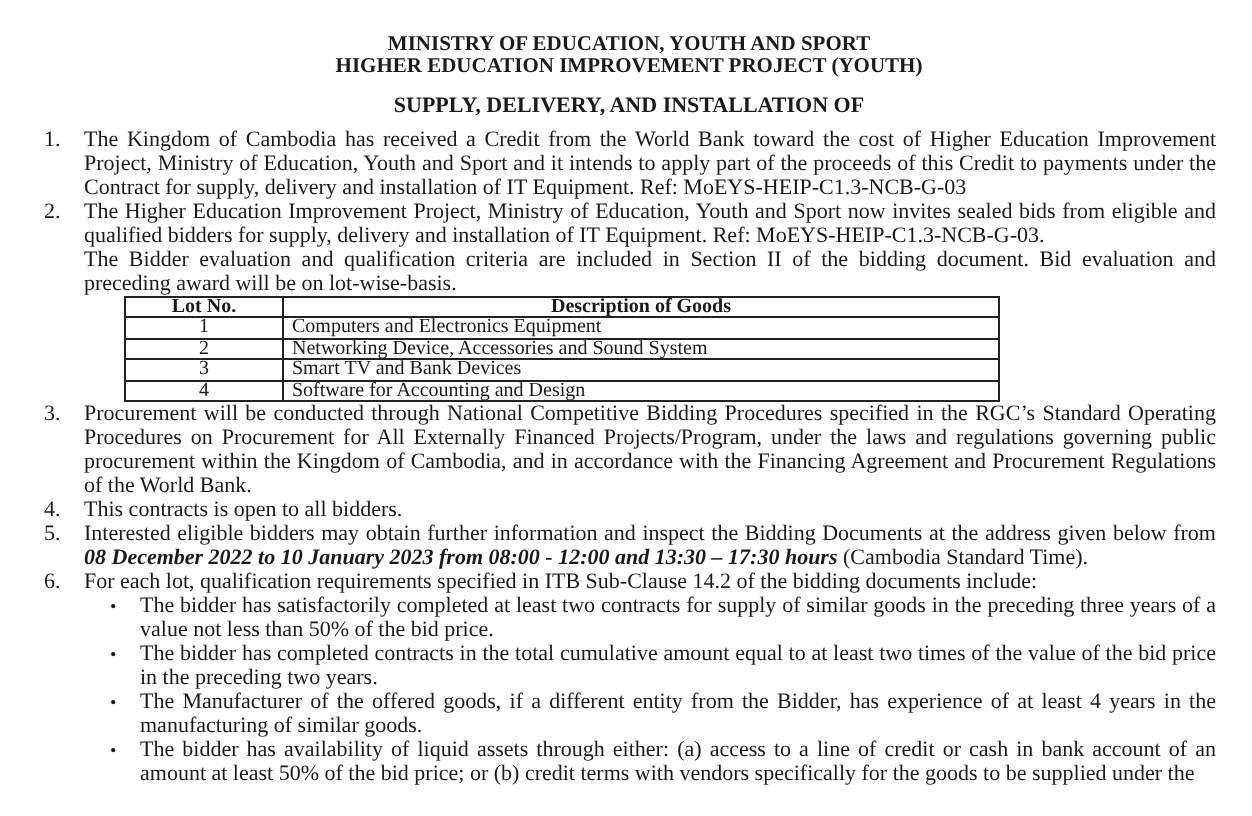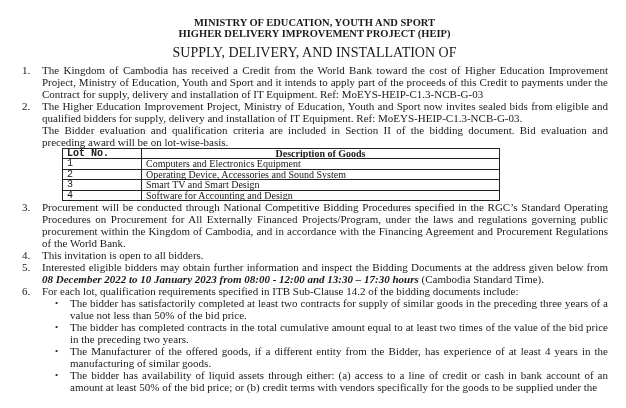--- a/index.html
+++ b/index.html
@@ -23,22 +23,22 @@
   
   .doc-header {
     text-align: center;
     font-weight: bold;
     font-size: 10.5px;
     line-height: 11px;
   }
   .doc-subtitle {
     margin-top: 8px;
     text-align: center;
-    font-weight: normal;
-    font-size: 14px;
+    font-weight: bold;
+    font-size: 11px;
     line-height: 12.5px;
   }
   
   .num-list {
     margin-top: 4px;
   }
   .num-item {
     position: relative;
     padding-left: 21px;
     text-align: justify;
@@ -59,21 +59,21 @@
     font-size: 10px;
   }
   .lots-table th, .lots-table td {
     border: 1px solid #222222;
     padding: 0 4px;
     line-height: 9.6px;
     height: 9.6px;
     overflow: hidden;
     white-space: nowrap;
   }
-  .lots-table .col-lot { width: 70px; text-align: left; font-family: Liberation Mono, monospace; }
+  .lots-table .col-lot { width: 70px; text-align: center; }
   .lots-table .col-desc { text-align: left; margin-left: 32px; }
   .lots-table th.col-desc { text-align: center; }
   .lots-table th { font-weight: bold; }
   
   .bullet-item {
     position: relative;
     padding-left: 49px;
     text-align: justify;
   }
   .bullet-item .bullet-mark {
@@ -83,21 +83,21 @@
     font-size: 9px;
   }
 </style>
 </head>
 <body>
 
 <div class="page">
 
   <div class="doc-header">
     <div>MINISTRY OF EDUCATION, YOUTH AND SPORT</div>
-    <div>HIGHER DELIVERY IMPROVEMENT PROJECT (HEIP)</div>
+    <div>HIGHER EDUCATION IMPROVEMENT PROJECT (YOUTH)</div>
   </div>
 
   <div class="doc-subtitle">
     <div>SUPPLY, DELIVERY, AND INSTALLATION OF</div>
   </div>
 
   <div class="num-list">
 
     <div class="num-item">
       <span class="num">1.</span>
@@ -115,41 +115,41 @@
           <tr>
         <th class="col-lot">Lot No.</th>
         <th class="col-desc">Description of Goods</th>
       </tr>
       <tr>
         <td class="col-lot">1</td>
         <td class="col-desc">Computers and Electronics Equipment</td>
       </tr>
       <tr>
         <td class="col-lot">2</td>
-        <td class="col-desc">Operating Device, Accessories and Sound System</td>
+        <td class="col-desc">Networking Device, Accessories and Sound System</td>
       </tr>
       <tr>
         <td class="col-lot">3</td>
-        <td class="col-desc">Smart TV and Smart Design</td>
+        <td class="col-desc">Smart TV and Bank Devices</td>
       </tr>
       <tr>
         <td class="col-lot">4</td>
         <td class="col-desc">Software for Accounting and Design</td>
       </tr>
     </tbody>
       </table>
 
     <div class="num-item">
       <span class="num">3.</span>
       <div class="para">Procurement will be conducted through National Competitive Bidding Procedures specified in the RGC’s Standard Operating Procedures on Procurement for All Externally Financed Projects/Program, under the laws and regulations governing public procurement within the Kingdom of Cambodia, and in accordance with the Financing Agreement and Procurement Regulations of the World Bank.</div>
     </div>
 
     <div class="num-item">
       <span class="num">4.</span>
-      <div class="para">This invitation is open to all bidders.</div>
+      <div class="para">This contracts is open to all bidders.</div>
     </div>
 
     <div class="num-item">
       <span class="num">5.</span>
       <div class="para"><span>Interested eligible bidders may obtain further information and inspect the Bidding Documents at the address given below from </span><span class="bold-inline">08 December 2022 to 10 January 2023 from 08:00 - 12:00 and 13:30 – 17:30 hours</span><span> (Cambodia Standard Time).</span></div>
     </div>
 
     <div class="num-item">
       <span class="num">6.</span>
       <div class="para">For each lot, qualification requirements specified in ITB Sub-Clause 14.2 of the bidding documents include:</div>

